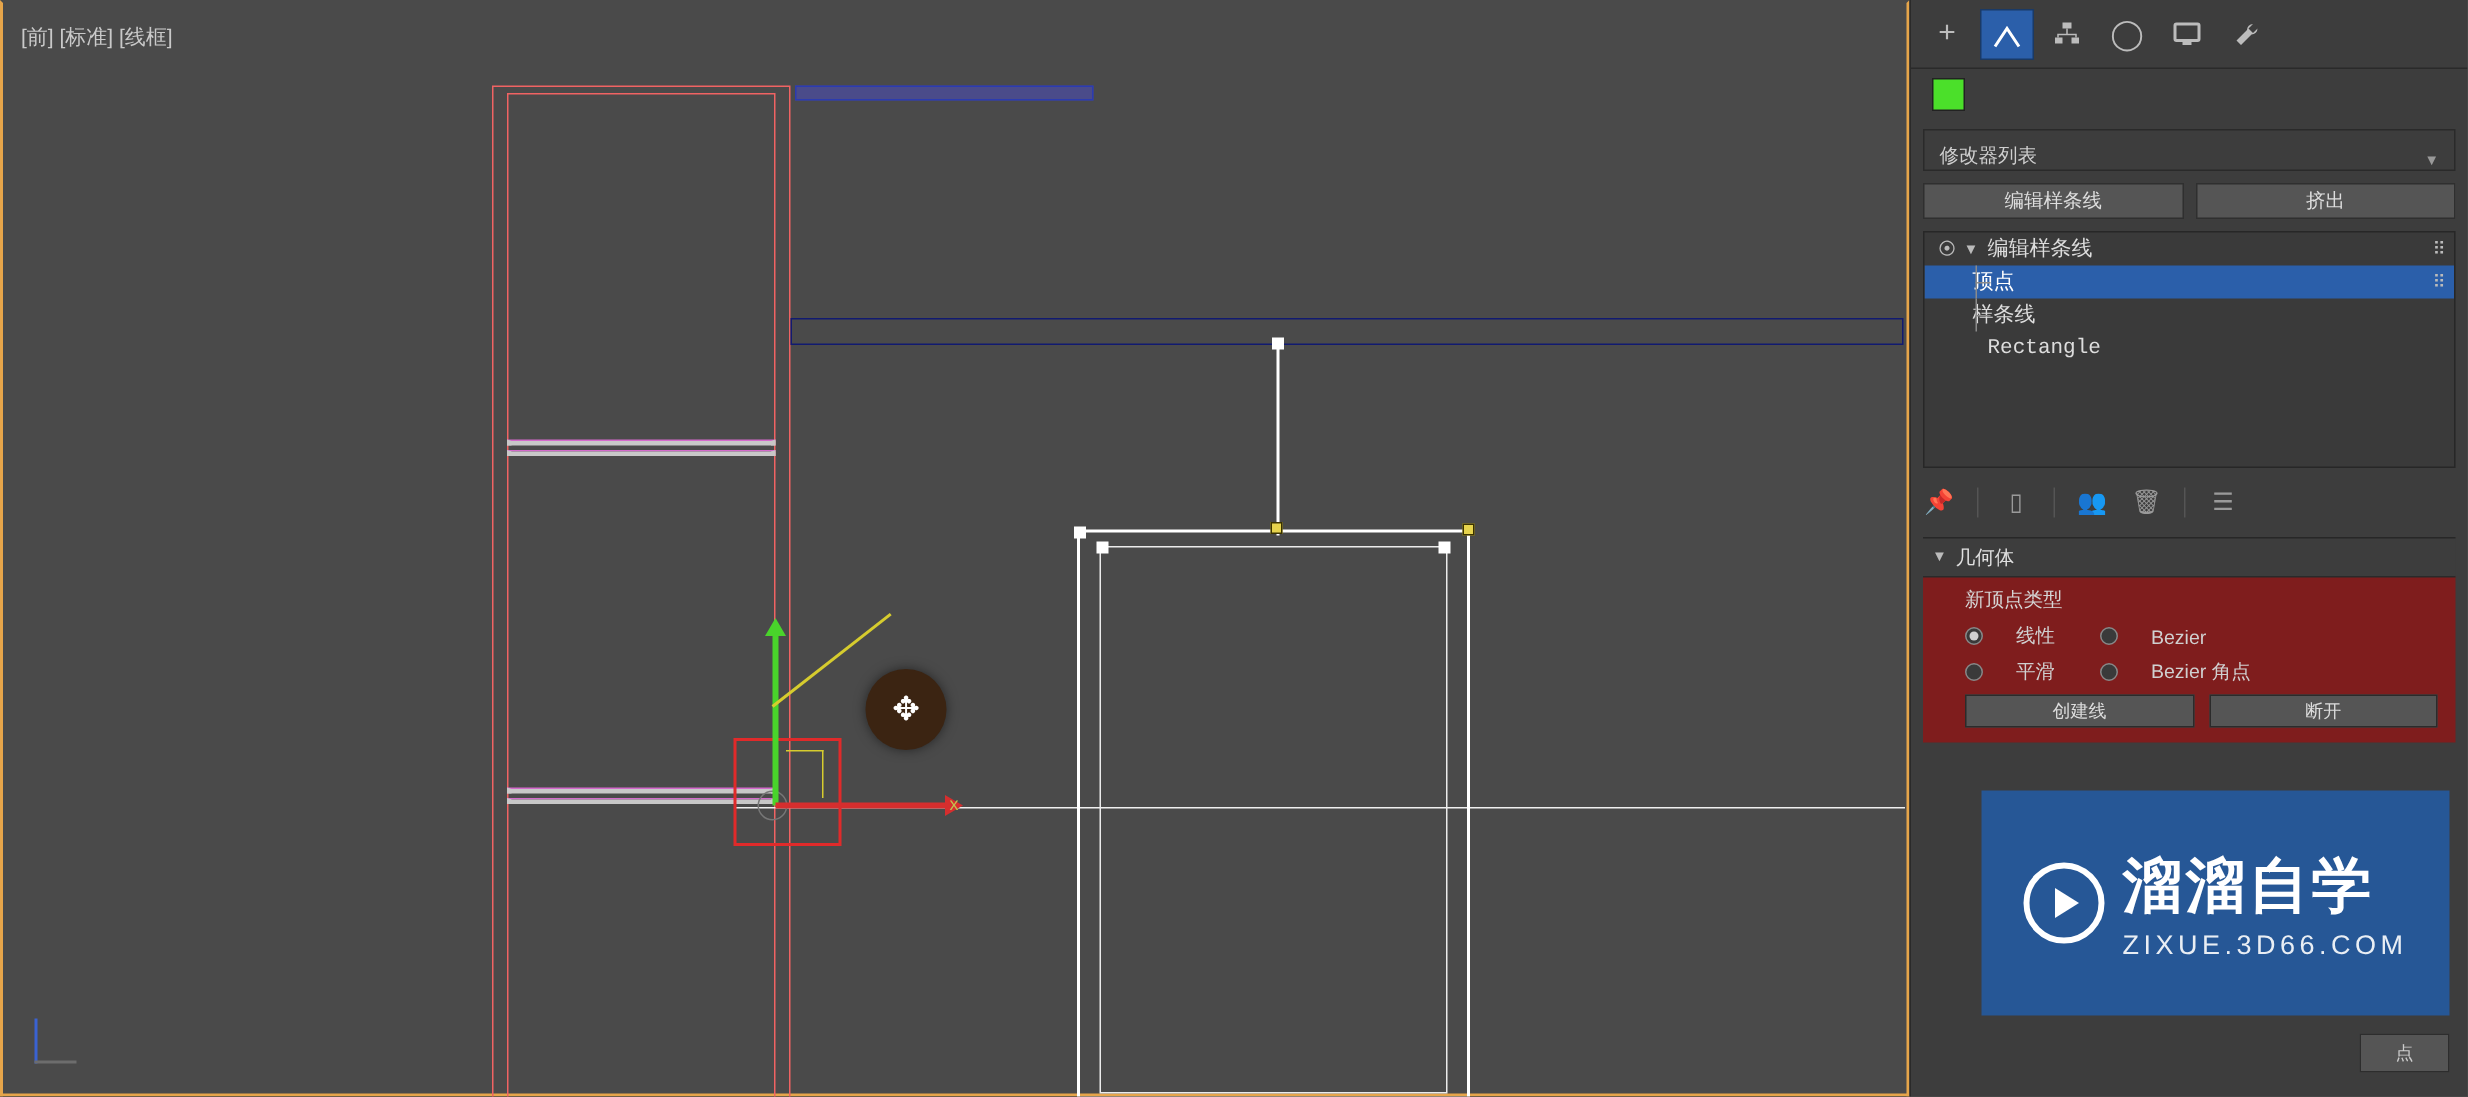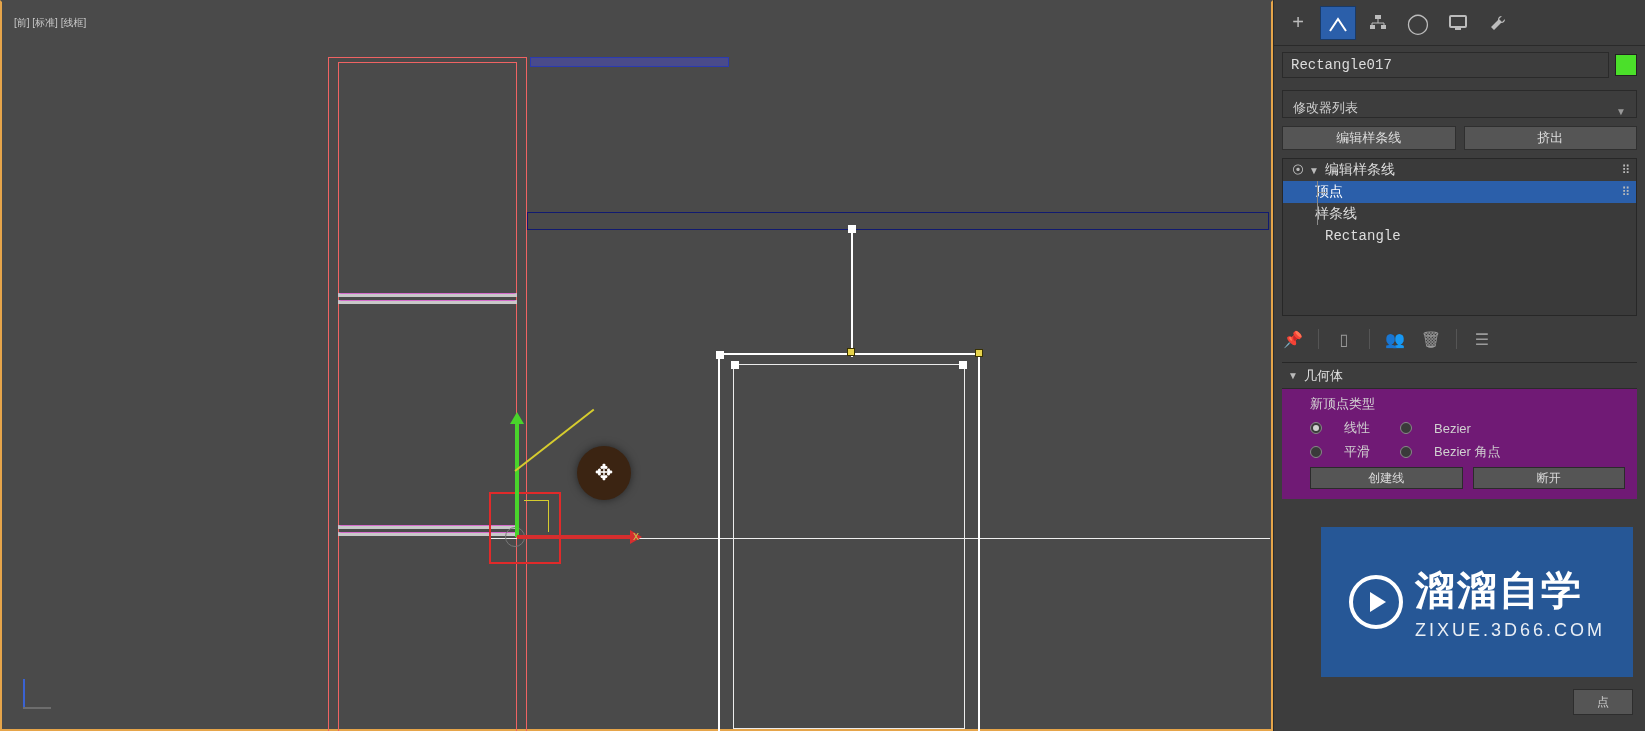--- a/index.html
+++ b/index.html
@@ -18,21 +18,21 @@
     left: 0; top: 0;
     width: 1273px; height: 731px;
     background: #4a4a4a;
     border: 2px solid #e6a54a;
     border-top: 2px solid #4a4a4a;
   }
   .vp-label {
     position: absolute;
     left: 12px; top: 14px;
     color: #c9c9c9;
-    font-size: 10px;
+    font-size: 14px;
     user-select: none;
   }
 
   
   .rect {
     position: absolute;
     border-style: solid;
   }
   .red-outer   { left: 326px; top: 55px;  width: 199px; height: 680px; border: 1px solid #f06363; }
   .red-inner   { left: 336px; top: 60px;  width: 179px; height: 680px; border: 1px solid #f06363; }
@@ -170,21 +170,21 @@
   .pin-row .ico { width:22px; text-align:center; }
 
   .rollout-hdr {
     margin: 0 8px; height:26px; background:#3d3d3d;
     border-top:1px solid #272727;
     display:flex; align-items:center; padding:0 6px; color:#e0e0e0;
   }
   .rollout-hdr .tri { font-size:10px; margin-right:6px; color:#bbb; }
 
   .rollout-body {
-    margin: 0 8px; padding: 6px 12px 10px 28px; background:#701a75;
+    margin: 0 8px; padding: 6px 12px 10px 28px; background:#7f1d1d;
     border-top:1px solid #2a2a2a;
   }
   .subhdr { color:#d5d5d5; margin-bottom:6px; font-size:13px; }
   .radio-row { display:flex; align-items:center; gap:30px; margin-bottom:6px; }
   .radio { display:flex; align-items:center; gap:22px; font-size:13px; color:#d0d0d0; }
   .radio .dot {
     width:12px; height:12px; border-radius:50%;
     border:1px solid #888; background:#3a3a3a; position:relative;
   }
   .radio.checked .dot::after{
@@ -296,21 +296,20 @@
         </svg>
     </div>
     <div class="tbtn">
       <svg width="20" height="20" viewBox="0 0 20 20">
           <path d="M14 3 a4 4 0 0 0 -4 4 l-7 7 l3 3 l7-7 a4 4 0 0 0 4-4 l-3 3 l-3-3 z" fill="#bcbcbc"></path>
         </svg>
     </div>
   </div>
 
   <div class="name-row">
-    <input class="name-input" value="Rectangle017" style="">
     <div class="color-swatch"></div>
   </div>
 
   <div class="modifier-drop">
     <span>修改器列表</span>
     <span class="tri">▼</span>
   </div>
 
   <div class="mod-btn-row">
     <div class="mod-btn">编辑样条线</div>

